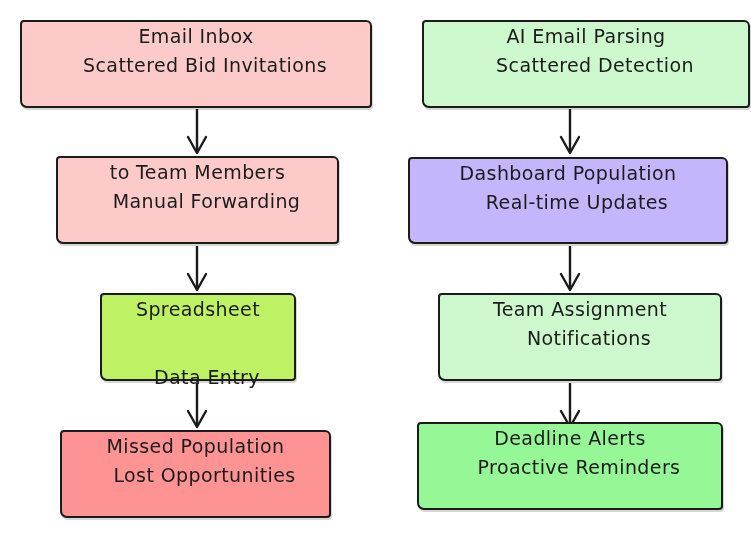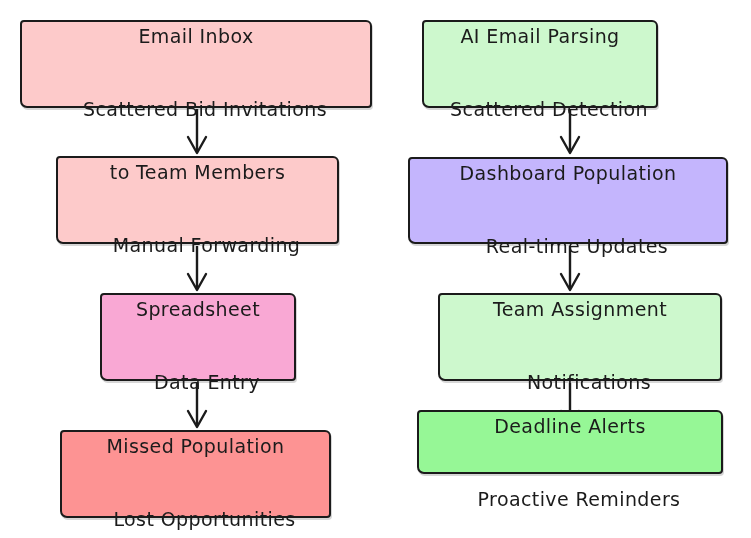--- a/index.html
+++ b/index.html
@@ -25,33 +25,33 @@
     flex-direction: column;
     align-items: center;
     justify-content: flex-start;
     text-align: center;
     color: #1b1b1b;
     font-size: 19px;
     line-height: 29px;
     letter-spacing: 0.4px;
   }
   .flow-box .line { display: block; white-space: nowrap; }
-  .flow-box .line:nth-child(2) { transform: translateX(9px); margin-top: 44px; }
+  .flow-box .line:nth-child(2) { transform: translateX(9px); }
 
   
   .b-l1 { left: 20px;  top: 20px;  width: 352px; height: 88px; }
   .b-l2 { left: 56px;  top: 156px; width: 283px; height: 88px; }
   .b-l3 { left: 100px; top: 293px; width: 196px; height: 88px; }
   .b-l4 { left: 60px;  top: 430px; width: 271px; height: 88px; }
 
   
-  .b-r1 { left: 422px; top: 20px;  width: 236px; height: 88px; }
+  .b-r1 { left: 422px; top: 20px;  width: 328px; height: 88px; }
   .b-r2 { left: 408px; top: 157px; width: 320px; height: 87px; }
   .b-r3 { left: 438px; top: 293px; width: 284px; height: 88px; }
-  .b-r4 { left: 417px; top: 410px; width: 306px; height: 64px; }
+  .b-r4 { left: 417px; top: 422px; width: 306px; height: 88px; }
 
   .arrow {
     position: absolute;
     width: 26px;
     height: 46px;
   }
   .a-l1 { left: 184px; top: 109px; }
   .a-l2 { left: 184px; top: 246px; }
   .a-l3 { left: 184px; top: 383px; }
   .a-r1 { left: 557px; top: 109px; }
@@ -81,21 +81,21 @@
     <span class="line">Manual Forwarding</span>
   </div>
 
   <div class="arrow a-l2">
     <svg width="26" height="46" viewBox="0 0 26 46">
       <line x1="13" y1="0" x2="13" y2="42" stroke="#1b1b1b" stroke-width="2.4" stroke-linecap="round"></line>
       <polyline points="4,28 13,44 22,28" fill="none" stroke="#1b1b1b" stroke-width="2.4" stroke-linecap="round" stroke-linejoin="round"></polyline>
     </svg>
   </div>
 
-  <div class="flow-box b-l3" style="background: #f9a8d4;">
+  <div class="flow-box b-l3" style="background: #bef264; gap: 39px;">
     <span class="line">Spreadsheet</span>
     <span class="line">Data Entry</span>
   </div>
 
   <div class="arrow a-l3">
     <svg width="26" height="46" viewBox="0 0 26 46">
       <line x1="13" y1="0" x2="13" y2="42" stroke="#1b1b1b" stroke-width="2.4" stroke-linecap="round"></line>
       <polyline points="4,28 13,44 22,28" fill="none" stroke="#1b1b1b" stroke-width="2.4" stroke-linecap="round" stroke-linejoin="round"></polyline>
     </svg>
   </div>

